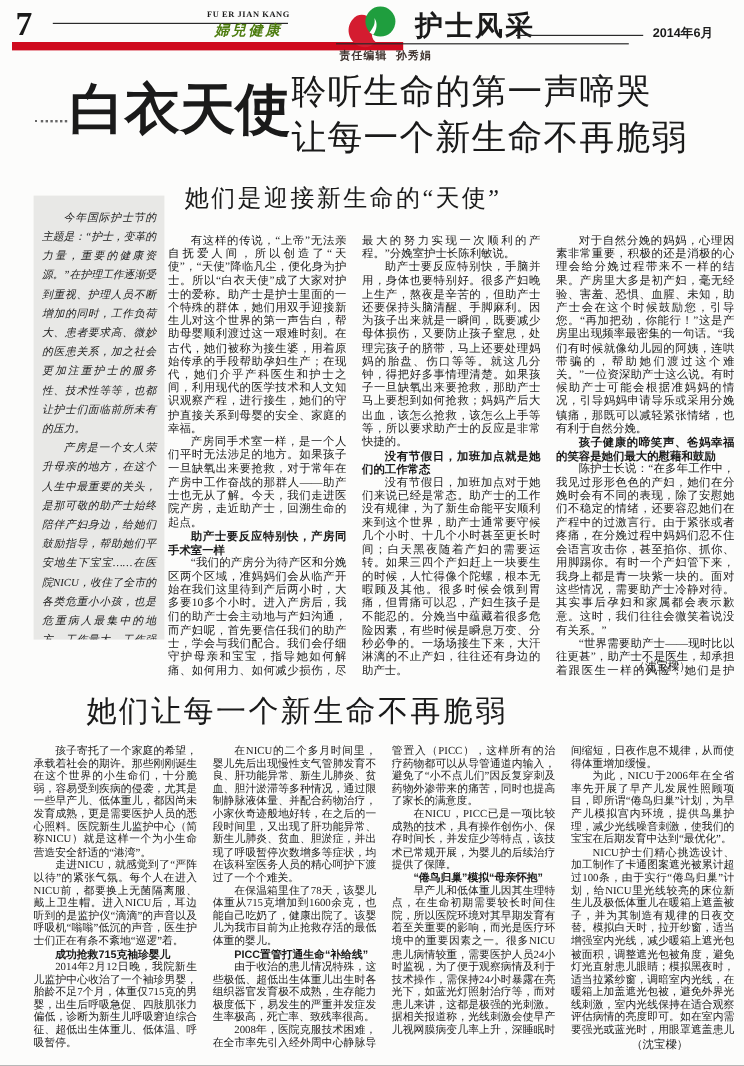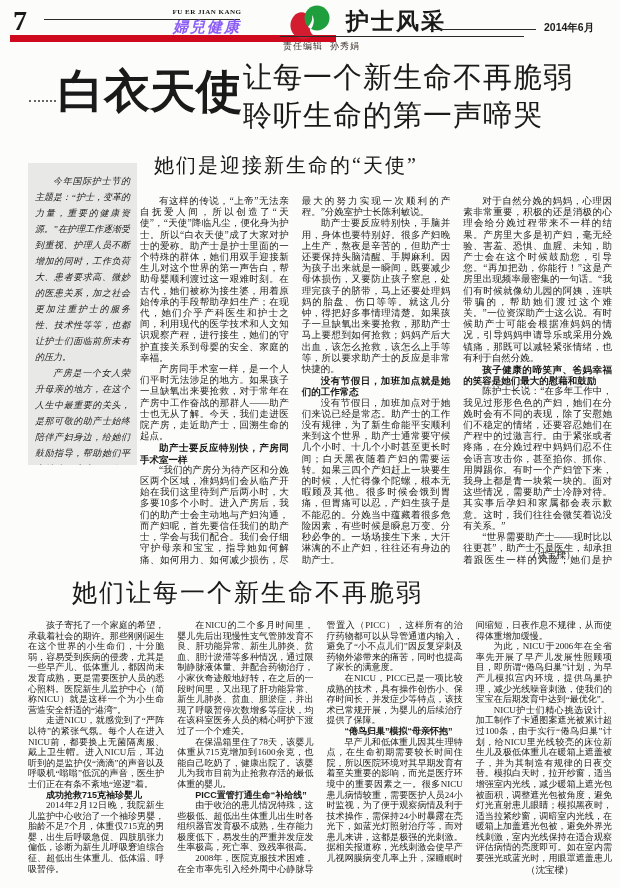--- a/index.html
+++ b/index.html
@@ -5,41 +5,41 @@
   html,body{margin:0;padding:0;background:#888;}
   .page{position:relative;width:620px;height:888px;background:#fcfcfb;margin:0 auto;
         font-family:"Liberation Serif","DejaVu Serif",serif;color:#1a1a1a;overflow:hidden;}
   
   .pagenum{position:absolute;left:13px;top:5px;font-size:28px;font-weight:bold;}
   .rule{position:absolute;height:1px;background:#2a2a2a;}
   .rule-pagenum{left:44px;top:19px;width:196px;}
   .redbar{position:absolute;left:10px;top:35px;width:326px;height:7px;background:#cf0a1e;}
   .masthead{position:absolute;left:166px;top:9px;width:82px;text-align:center;line-height:1.1;}
   .mast-en{font-size:7px;font-weight:bold;letter-spacing:0.5px;}
-  .mast-cn{font-size:15px;font-weight:bold;font-style:italic;letter-spacing:2px;color:#8b5cf6;margin-top:2px;}
+  .mast-cn{font-size:12px;font-weight:bold;font-style:italic;letter-spacing:2px;color:#4d7c0f;margin-top:2px;}
   .logo{position:absolute;left:286px;top:3px;}
   .section-title{position:absolute;left:346px;top:6px;font-size:23px;font-weight:700;
         font-family:"Liberation Sans","DejaVu Sans",sans-serif;letter-spacing:2px;text-align:center;}
   .rule-date{left:430px;top:29px;width:106px;}
   .issue-date{position:absolute;left:544px;top:21px;font-size:10.5px;font-weight:bold;
         font-family:"Liberation Sans","DejaVu Sans",sans-serif;}
   .rule-editor{left:280px;top:36px;width:244px;}
   .editor{position:absolute;left:283px;top:40px;font-size:9px;letter-spacing:1px;color:#3f332e;
         font-family:"Liberation Sans","DejaVu Sans",sans-serif;}
-  .editor span{margin-right:7px;}
+  .editor span{margin-right:7px;font-weight:bold;}
   
   .dotted{position:absolute;left:29px;top:100px;width:27px;border-top:2px dotted #666;}
   .kicker{position:absolute;left:58px;top:61px;margin:0;font-size:46px;font-weight:900;
         font-family:"Liberation Sans","DejaVu Sans",sans-serif;letter-spacing:0;}
   .headline-lines{position:absolute;left:243px;top:58px;font-size:29px;line-height:1.32;letter-spacing:1px;}
   
   .a1-title{position:absolute;left:150px;top:148px;margin:4px;font-size:20px;font-weight:400;letter-spacing:2px;}
   .a2-title{position:absolute;left:72px;top:576px;margin:0;font-size:25px;font-weight:400;letter-spacing:2px;}
   
-  .sidebar{position:absolute;left:28px;top:163px;width:109px;height:302px;background:#e8e8e6;
+  .sidebar{position:absolute;left:28px;top:163px;width:109px;height:370px;background:#e8e8e6;
         box-sizing:border-box;padding:10px 7px;font-size:9px;line-height:1.78;font-style:italic;
         text-align:justify;overflow:hidden;}
   .sidebar p{margin:0;text-indent:2em;}
   
   .cols{position:absolute;text-align:justify;overflow:hidden;column-fill:auto;}
   .cols p{margin:0;text-indent:2em;}
   .cols .subhead{font-weight:bold;font-family:"Liberation Sans","DejaVu Sans",sans-serif;}
   .cols3{left:140px;top:196px;width:472px;height:379px;column-count:3;column-gap:13px;
         font-size:9.5px;line-height:11.2px;}
   .cols4{left:28px;top:620px;width:584px;height:258px;column-count:4;column-gap:13px;
@@ -72,22 +72,22 @@
   <div class="rule rule-date"></div>
   <div class="issue-date">2014年6月</div>
   <div class="rule rule-editor"></div>
   <div class="editor">
     <span>责任编辑</span><span>孙秀娟</span>
   </div>
 
   <div class="dotted"></div>
   <h1 class="kicker">白衣天使</h1>
   <div class="headline-lines">
+    <div>聆听生命的第一声啼哭</div>
     <div>让每一个新生命不再脆弱</div>
-    <div>聆听生命的第一声啼哭</div>
   </div>
 
   <h2 class="a1-title">她们是迎接新生命的“天使”</h2>
   <aside class="sidebar">
       <p class="body-p">今年国际护士节的主题是：“护士，变革的力量，重要的健康资源。”在护理工作逐渐受到重视、护理人员不断增加的同时，工作负荷大、患者要求高、微妙的医患关系，加之社会更加注重护士的服务性、技术性等等，也都让护士们面临前所未有的压力。</p>
       <p class="body-p">产房是一个女人荣升母亲的地方，在这个人生中最重要的关头，是那可敬的助产士始终陪伴产妇身边，给她们鼓励指导，帮助她们平安地生下宝宝……在医院NICU，收住了全市的各类危重小小孩，也是危重病人最集中的地方，工作量大、工作强度高，要求医护人员得时刻保持高度紧张的工作状态，呵护着这里的每一个新生命……医院有那么一群“天使”，每天呵护着母婴的健康。</p>
     </aside>
   <div class="cols cols3">
       <p class="body-p">有这样的传说，“上帝”无法亲自抚爱人间，所以创造了“天使”，“天使”降临凡尘，便化身为护士。所以“白衣天使”成了大家对护士的爱称。助产士是护士里面的一个特殊的群体，她们用双手迎接新生儿对这个世界的第一声告白，帮助母婴顺利渡过这一艰难时刻。在古代，她们被称为接生婆，用着原始传承的手段帮助孕妇生产；在现代，她们介乎产科医生和护士之间，利用现代的医学技术和人文知识观察产程，进行接生，她们的守护直接关系到母婴的安全、家庭的幸福。</p>
       <p class="body-p">产房同手术室一样，是一个人们平时无法涉足的地方。如果孩子一旦缺氧出来要抢救，对于常年在产房中工作奋战的那群人——助产士也无从了解。今天，我们走进医院产房，走近助产士，回溯生命的起点。</p>

